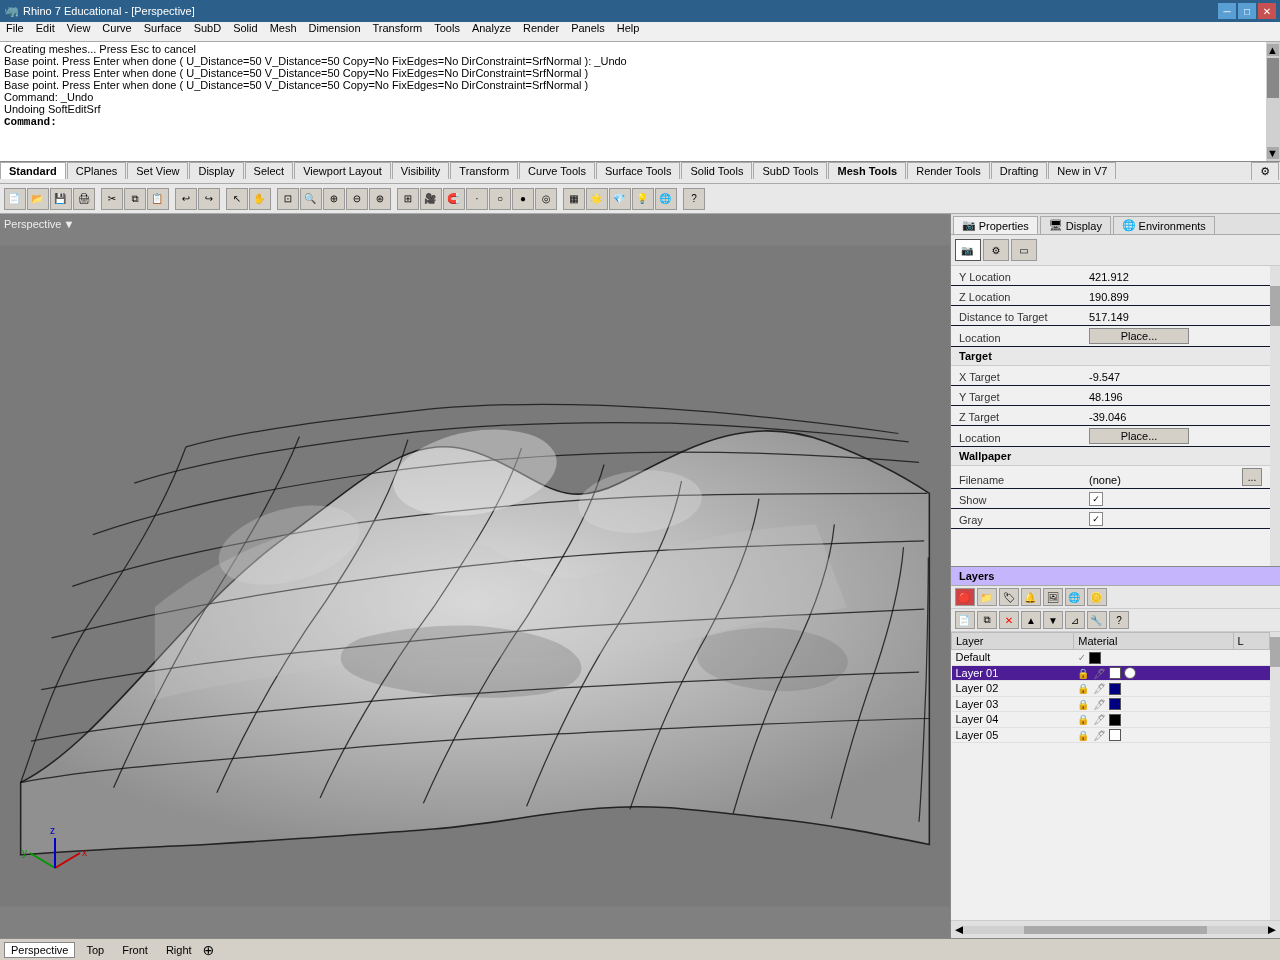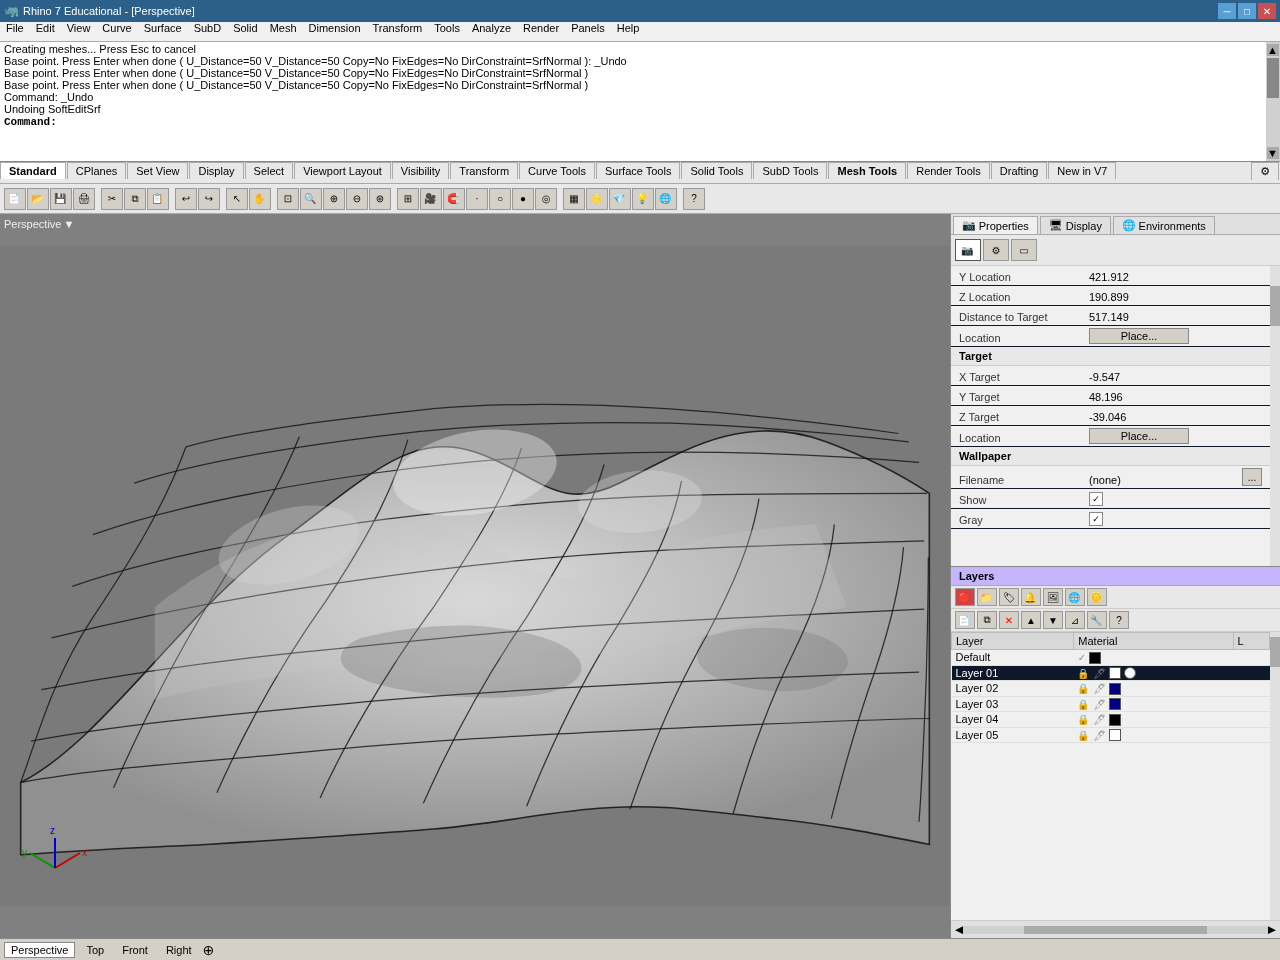--- a/index.html
+++ b/index.html
@@ -392,21 +392,21 @@
                 </thead>
                 <tbody>
                   <tr>
                     <td>Default</td>
                     <td><span style="display:inline-flex; gap:3px; align-items:center;">
                           <span class="layer-icon">✓</span>
                           <span style="width:12px;height:12px;background:#000;display:inline-block;border:1px solid #555;"></span>
                         </span></td>
                     <td></td>
                   </tr>
-                  <tr style="background:#0f172a; color:white;padding-left:28px;">
+                  <tr style="background:#4c1d95; color:white;padding-left:28px;">
                     <td>Layer 01</td>
                     <td><span style="display:inline-flex; gap:3px; align-items:center;">
                           <span class="layer-icon">🔒</span>
                           <span class="layer-icon">🖊</span>
                           <span style="width:12px;height:12px;background:#fff;display:inline-block;border:1px solid #555;"></span>
                           <span style="width:12px;height:12px;background:#fff;border-radius:50%;display:inline-block;border:1px solid #555;"></span>
                         </span></td>
                     <td></td>
                   </tr>
                   <tr>

